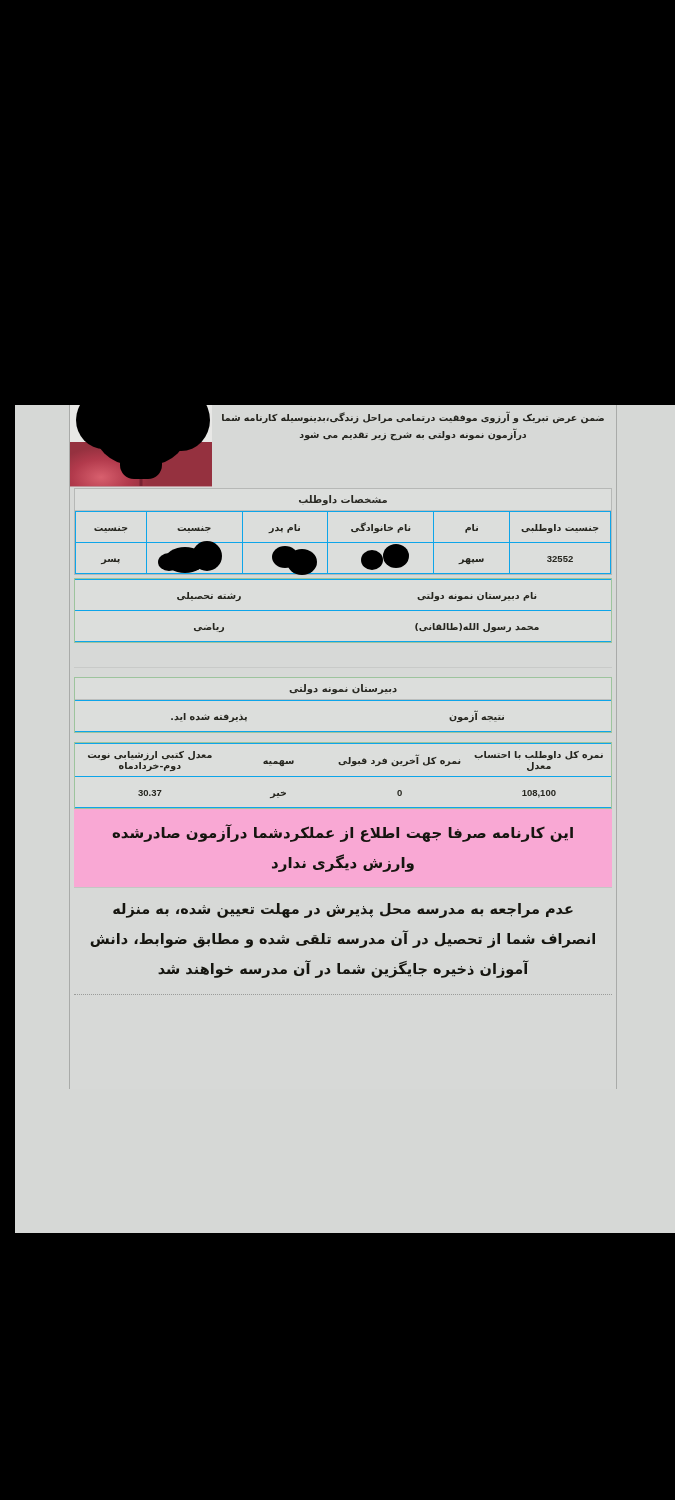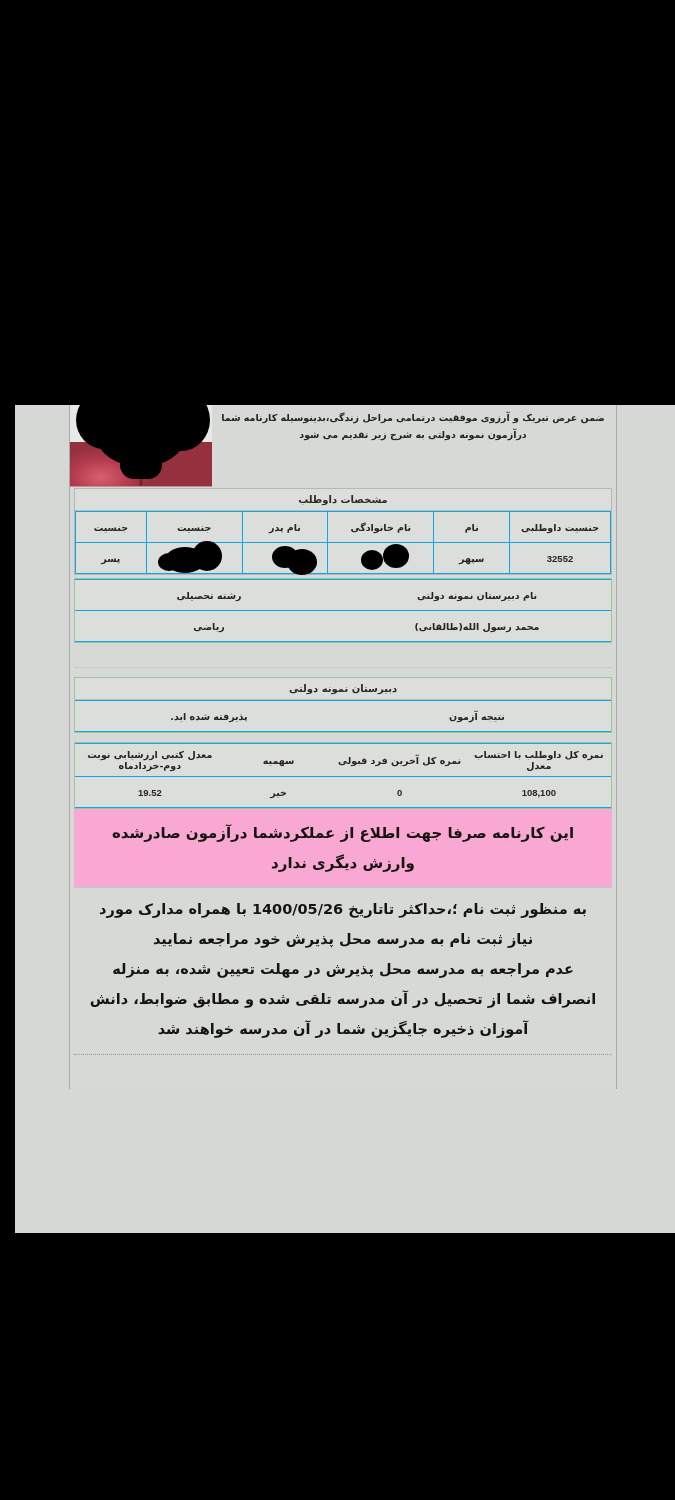--- a/index.html
+++ b/index.html
@@ -354,30 +354,29 @@
               <tr>
             <th style="width:27%">نمره کل داوطلب با احتساب معدل</th>
             <th style="width:25%">نمره کل آخرین فرد قبولی</th>
             <th style="width:20%">سهمیه</th>
             <th style="width:28%">معدل کتبی ارزشیابی نوبت دوم-خردادماه</th>
           </tr>
           <tr>
             <td class="num">108,100</td>
             <td class="num">0</td>
             <td>خیر</td>
-            <td class="num avg-value">19.52</td>
+            <td class="num avg-value">30.37</td>
           </tr>
         </tbody>
           </table>
       </div>
 
       <div class="notice">این کارنامه صرفا جهت اطلاع از عملکردشما درآزمون صادرشده وارزش دیگری ندارد</div>
 
       <div class="notice-block">
-        <p>به منظور ثبت نام ؛،حداکثر تاتاریخ  1400/05/26 با همراه  مدارک مورد نیاز ثبت نام به مدرسه محل پذیرش خود مراجعه نمایید</p>
         <p>عدم مراجعه به مدرسه محل پذیرش در مهلت تعیین شده، به منزله انصراف شما از تحصیل در آن مدرسه تلقی شده و مطابق ضوابط، دانش آموزان ذخیره جایگزین شما در آن مدرسه خواهند شد</p>
       </div>
 
       <div class="dotted-bottom"></div>
 
     </div>
   </div>
 </div>
 
 </body></html>

